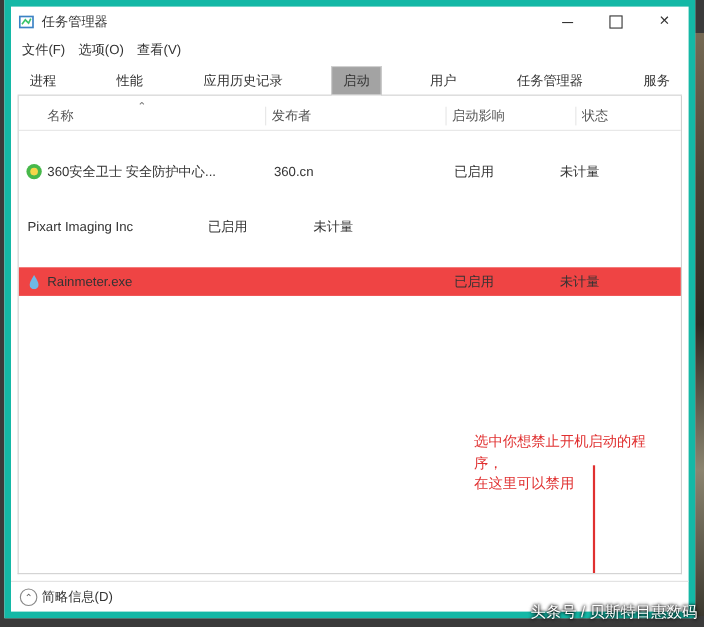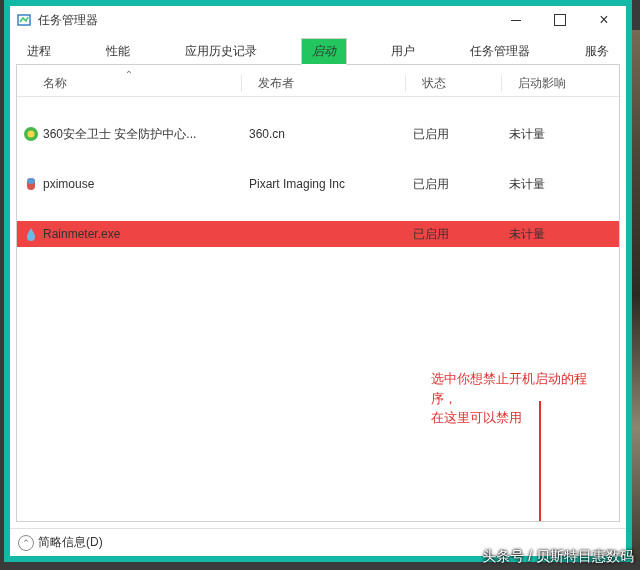--- a/index.html
+++ b/index.html
@@ -20,27 +20,27 @@
   .close { font-size: 16px; }
   .menubar { height: 22px; padding: 0 6px; font-size: 12px; color: #333; display: flex; gap: 4px; align-items: center; }
   .menu-item { padding: 0 4px; }
   .tabs {
     display: flex; margin: 4px 6px 0; border-bottom: 1px solid #d0d0d0; font-size: 12px; justify-content: space-between;
   }
   .tab {
     padding: 4px 10px; border: 1px solid transparent; border-bottom: none; margin-bottom: -1px; color: #333;
   }
   .tab.active {
-    border-color: #d0d0d0; background: #22c55e; border-bottom: 1px solid #fff; font-style: italic;
+    border-color: #d0d0d0; background: #a3a3a3; border-bottom: 1px solid #fff;
   }
   .content { flex: 1; position: relative; overflow: hidden; border: 1px solid #d0d0d0; margin: 0 6px 6px; border-top: none; }
   .cols {
     display: flex; height: 32px; border-bottom: 1px solid #e6e6e6; font-size: 12px; color: #555; align-items: flex-end; padding-bottom: 4px;
   }
-  .col { padding-left: 16px; position: relative; }
+  .col { padding-left: 5px; position: relative; }
   .col-name { width: 224px; padding-left: 26px; }
   .col-pub  { width: 164px; border-left: 1px solid #e6e6e6; }
   .col-stat { width: 96px;  border-left: 1px solid #e6e6e6; }
   .col-imp  { flex: 1;      border-left: 1px solid #e6e6e6; }
   .sort-caret { position: absolute; top: -6px; left: 50%; transform: translateX(-50%); font-size: 10px; color: #777; }
   .row {
     display: flex; height: 26px; align-items: center; font-size: 12px; color: #333; margin-top: 24px;
   }
   .row.selected { background: #ef4444; }
   .c-name { width: 224px; padding-left: 26px; position: relative; white-space: nowrap; overflow: hidden; text-overflow: ellipsis; }
@@ -82,67 +82,63 @@
         </svg>
     </span>
     <span class="title-text">任务管理器</span>
     <div class="win-btns">
       <div class="win-btn min"></div>
       <div class="win-btn max"></div>
       <div class="win-btn close">×</div>
     </div>
   </div>
 
+  <div class="menubar">
+    <span class="menu-item">文件(F)</span>
+    <span class="menu-item">选项(O)</span>
+    <span class="menu-item">查看(V)</span>
+  </div>
 
   <div class="tabs">
     <div class="tab">进程</div>
     <div class="tab">性能</div>
     <div class="tab">应用历史记录</div>
     <div class="tab active">启动</div>
     <div class="tab">用户</div>
     <div class="tab">任务管理器</div>
     <div class="tab">服务</div>
   </div>
 
   <div class="content">
     <div class="cols">
       <div class="col col-name">
         <span class="sort-caret">⌃</span>
         <span>名称</span>
       </div>
       <div class="col col-pub">发布者</div>
+      <div class="col col-imp">启动影响</div>
       <div class="col col-stat">状态</div>
-      <div class="col col-imp">启动影响</div>
     </div>
 
     <div class="row">
       <div class="c-name">
         <span class="row-icon">
           <svg width="16" height="16">
               <circle cx="8" cy="8" r="7" fill="#47b84a"></circle>
               <circle cx="8" cy="8" r="3.5" fill="#f6d64a"></circle>
             </svg>
         </span>
         <span>360安全卫士 安全防护中心...</span>
       </div>
       <div class="c-pub">360.cn</div>
       <div class="c-stat">已启用</div>
       <div class="c-imp">未计量</div>
     </div>
 
     <div class="row">
-      <div class="c-name">
-        <span class="row-icon">
-          <svg width="16" height="16">
-              <rect x="4" y="2" width="8" height="12" rx="4" fill="#d9534f"></rect>
-              <rect x="4" y="2" width="8" height="6" rx="4" fill="#5b9bd5"></rect>
-            </svg>
-        </span>
-        <span>pximouse</span>
-      </div>
       <div class="c-pub">Pixart Imaging Inc</div>
       <div class="c-stat">已启用</div>
       <div class="c-imp">未计量</div>
     </div>
 
     <div class="row selected">
       <div class="c-name">
         <span class="row-icon">
           <svg width="16" height="16">
               <path d="M8 2 C11 7 12 9 12 11 A4 4 0 0 1 4 11 C4 9 5 7 8 2 Z" fill="#6eb8e6"></path>

